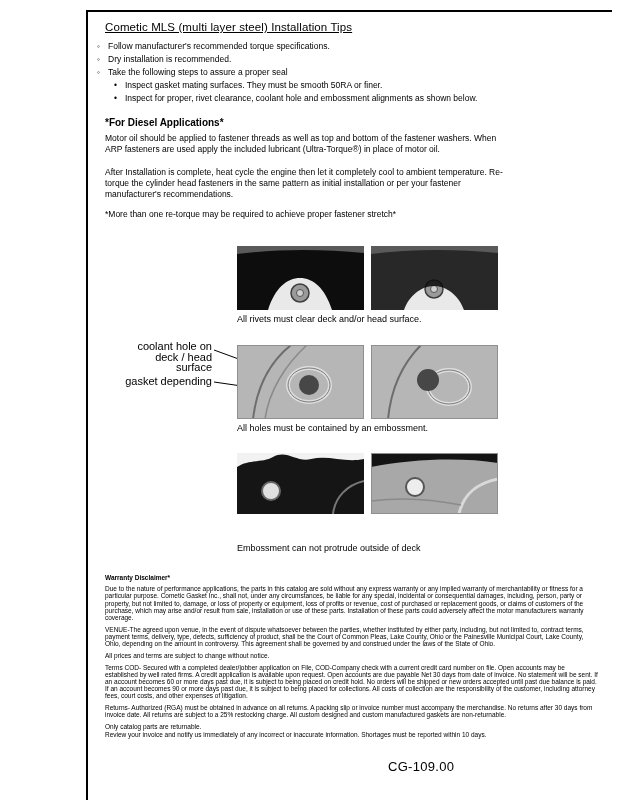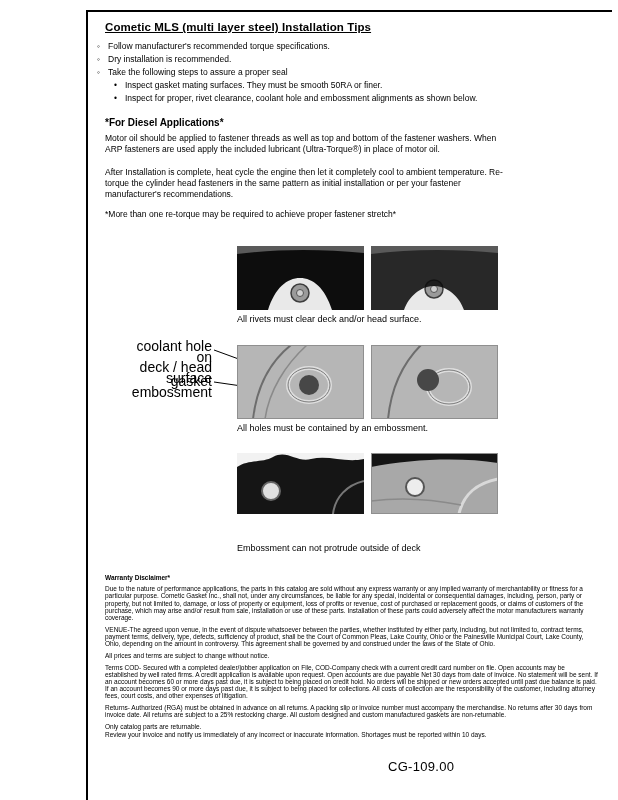--- a/index.html
+++ b/index.html
@@ -7,37 +7,37 @@
     width:618px; height:800px; position:relative; background:#ffffff;
     font-family:"Liberation Sans", sans-serif; color:#000;
     overflow:hidden;
   }
   .abs { position:absolute; }
   .frame {
     position:absolute; left:86px; top:10px; width:526px; height:790px;
     border-top:2px solid #000; border-left:2px solid #000; box-sizing:border-box;
   }
   .title {
-    left:105px; top:21px; font-size:11.5px; font-weight:bold;
+    left:105px; top:21px; font-size:11.5px; font-weight:normal;
     text-decoration:underline; letter-spacing:0.1px;
   }
   .bullets { left:97px; top:40px; font-size:8.5px; line-height:13px; width:420px; }
   .brow { display:flex; }
   .brow .marker { width:11px; flex:0 0 11px; text-align:left; }
   .brow.sub { margin-left:17px; }
   .h2 { left:105px; top:117px; font-size:10px; font-weight:bold; }
   .para { left:105px; width:402px; font-size:8.5px; line-height:11px; }
   .p1 { top:133px; }
   .p2 { top:167px; }
   .note { top:209px; }
   .diag-label { width:127px; text-align:right; font-size:11px;margin-top:20px; }
   .panel { width:127px; overflow:hidden; line-height:0; }
   .panel svg { display:block; }
   .caption { left:237px; font-size:9px; line-height:11px; }
-  .ann { width:92px; text-align:right; font-size:14px; line-height:10.5px; left:120px; }
+  .ann { width:92px; text-align:right; font-size:11px; line-height:10.5px; left:120px; }
   .leader { left:212px; top:342px; width:100px; height:58px; }
   .disc { left:105px; top:574px; width:493px; font-size:6.5px; line-height:7.2px; }
   .disc .head { font-weight:bold; margin-bottom:4px; font-size:6.5px; }
   .disc p { margin:0 0 4.5px 0; }
   .disc p.tight { margin-bottom:0.5px; }
   .pagenum { left:388px; top:759px; font-size:13px; letter-spacing:0.3px; }
 </style>
 </head>
 <body>
 
@@ -96,21 +96,21 @@
 </div>
 <div class="abs caption" style="top:314px;">All rivets must clear deck and/or head surface.</div>
 
 <div class="abs diag-label" style="left:237px; top:329px;">RIGHT</div>
 <div class="abs diag-label" style="left:371px; top:329px;">WRONG</div>
 
 <div class="abs ann" style="top:341px;">
   <div>coolant hole on</div>
   <div>deck / head surface</div>
 </div>
-<div class="abs ann" style="top:376px;">gasket embossment</div>
+<div class="abs ann" style="top:376px;">gasket depending</div>
 
 <svg class="abs leader" viewBox="0 0 100 58">
   <line x1="2" y1="8" x2="95" y2="42" stroke="#000" stroke-width="1"></line>
   <line x1="2" y1="40" x2="78" y2="51" stroke="#000" stroke-width="1"></line>
 </svg>
 
 <div class="abs panel" style="left:237px; top:345px; height:74px;">
   <svg width="127" height="74" viewBox="0 0 127 74">
     <rect width="127" height="74" fill="#b6b6b6"></rect>
     <path d="M54,0 C34,16 20,40 16,74" fill="none" stroke="#6d6d6d" stroke-width="2"></path>

